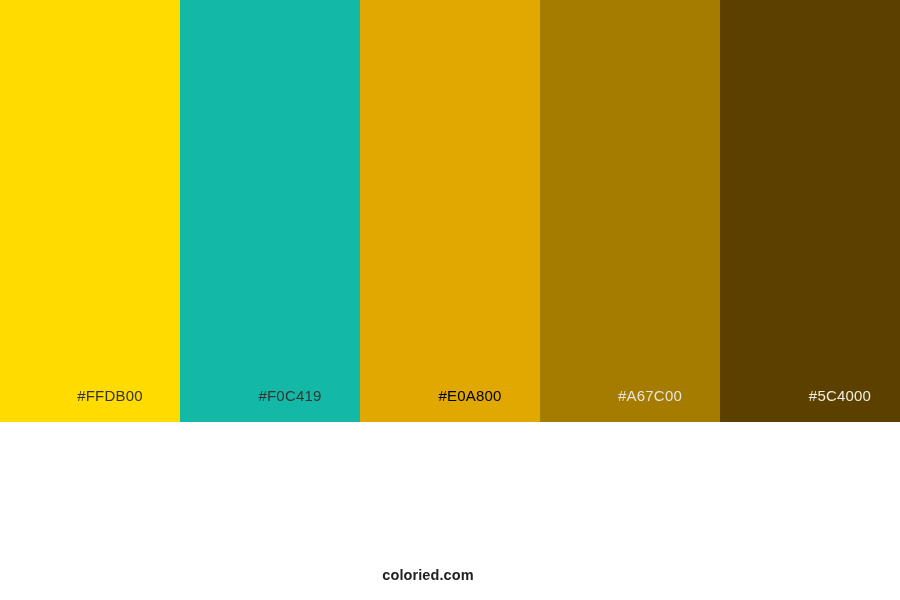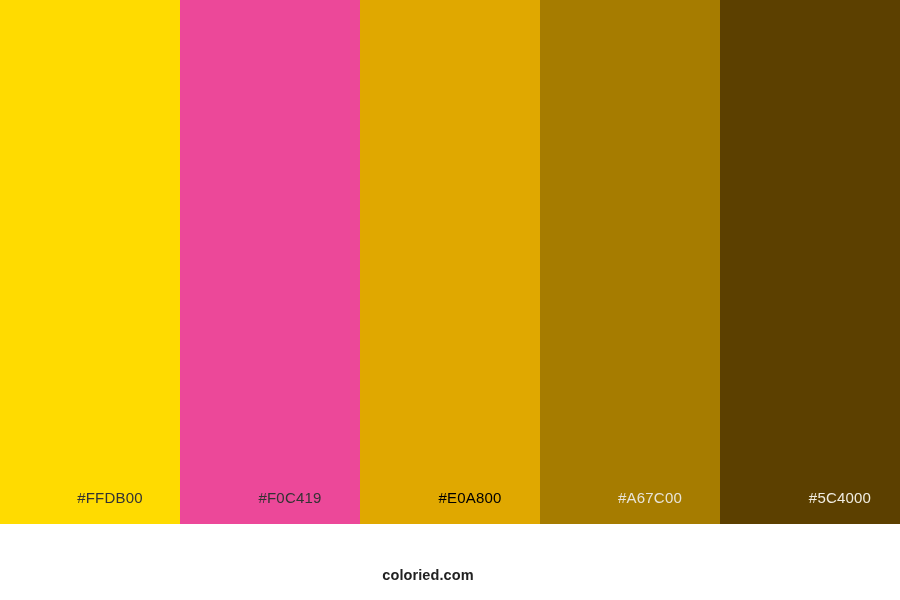--- a/index.html
+++ b/index.html
@@ -21,21 +21,21 @@
     background: #ffffff;
   }
   .swatch-row {
     display: flex;
     flex-direction: row;
     width: 900px;
     height: 550px;
   }
   .swatch {
     flex: 1 1 0;
-    height: 524px;
+    height: 422px;
     position: relative;
     display: flex;
     align-items: flex-end;
     justify-content: center;
     padding-left: 40px;
   }
   .swatch-label {
     margin-bottom: 18px;
     font-size: 15px;
     letter-spacing: 0.2px;
@@ -62,21 +62,21 @@
 <body>
 
 <div class="palette-page">
 
   <div class="swatch-row">
 
     <div class="swatch" style="background-color: rgb(255, 219, 0);">
       <span class="swatch-label" style="color: rgb(51, 51, 51);">#FFDB00</span>
     </div>
 
-    <div class="swatch" style="background-color: #ec4899;">
+    <div class="swatch" style="background-color: #14b8a6;">
       <span class="swatch-label" style="color: rgb(51, 51, 51);">#F0C419</span>
     </div>
 
     <div class="swatch" style="background-color: rgb(224, 168, 0);">
       <span class="swatch-label" style="color: #000000;">#E0A800</span>
     </div>
 
     <div class="swatch" style="background-color: rgb(166, 124, 0);">
       <span class="swatch-label" style="color: rgb(232, 228, 216);">#A67C00</span>
     </div>

